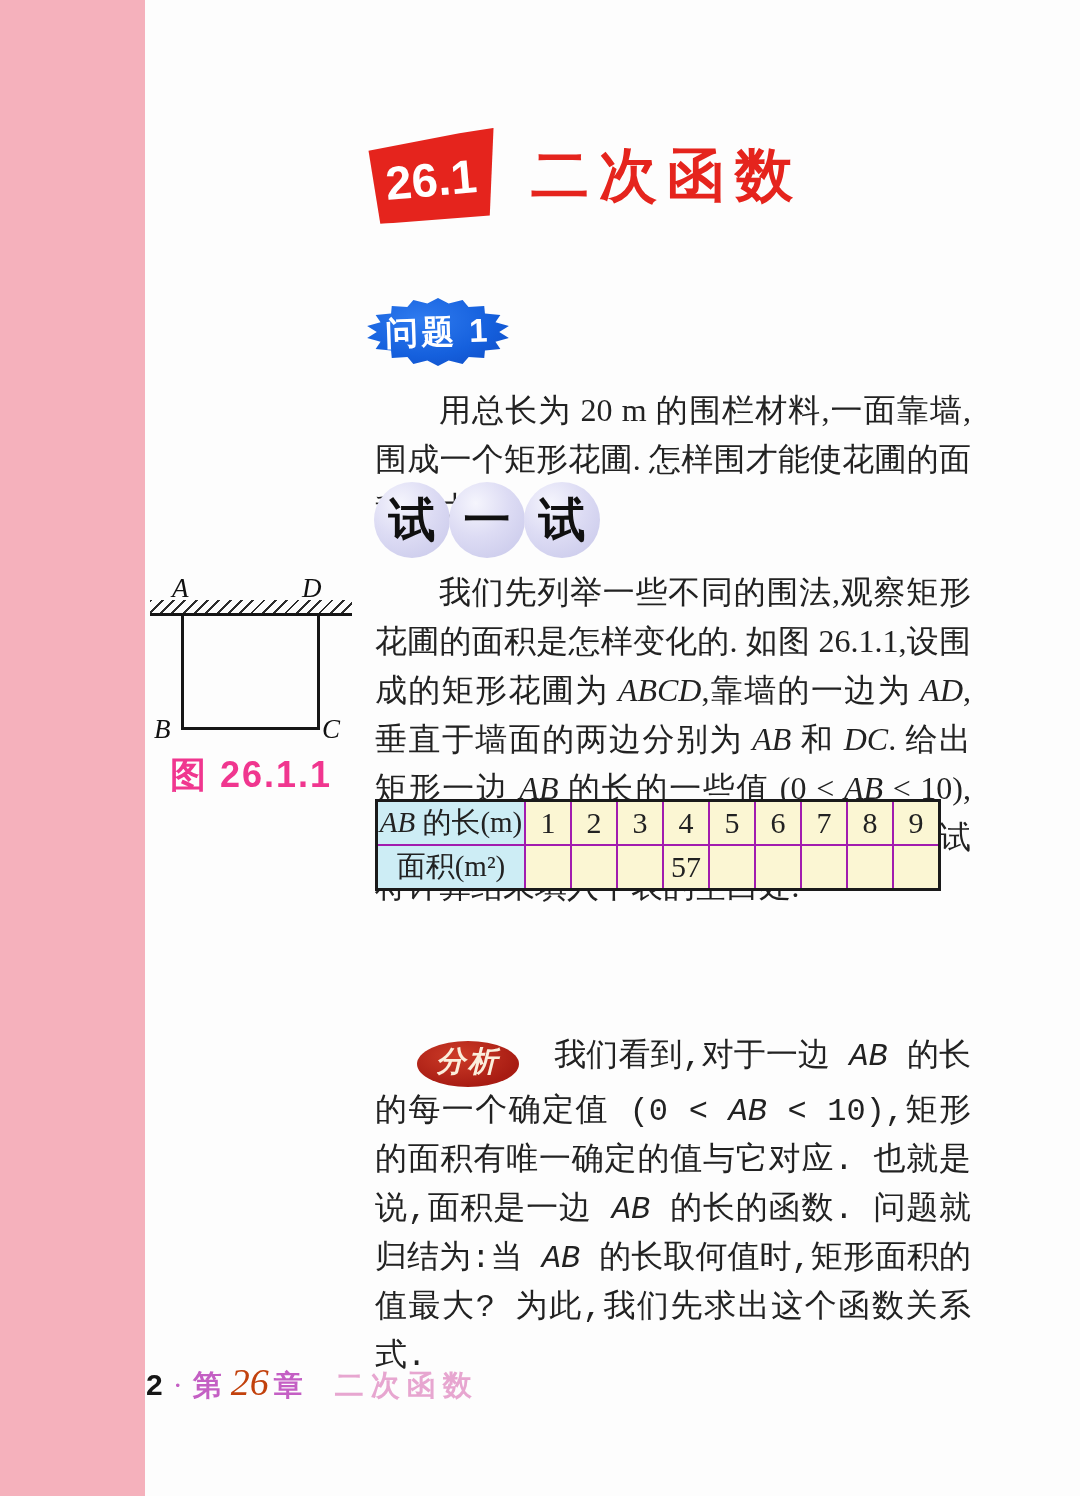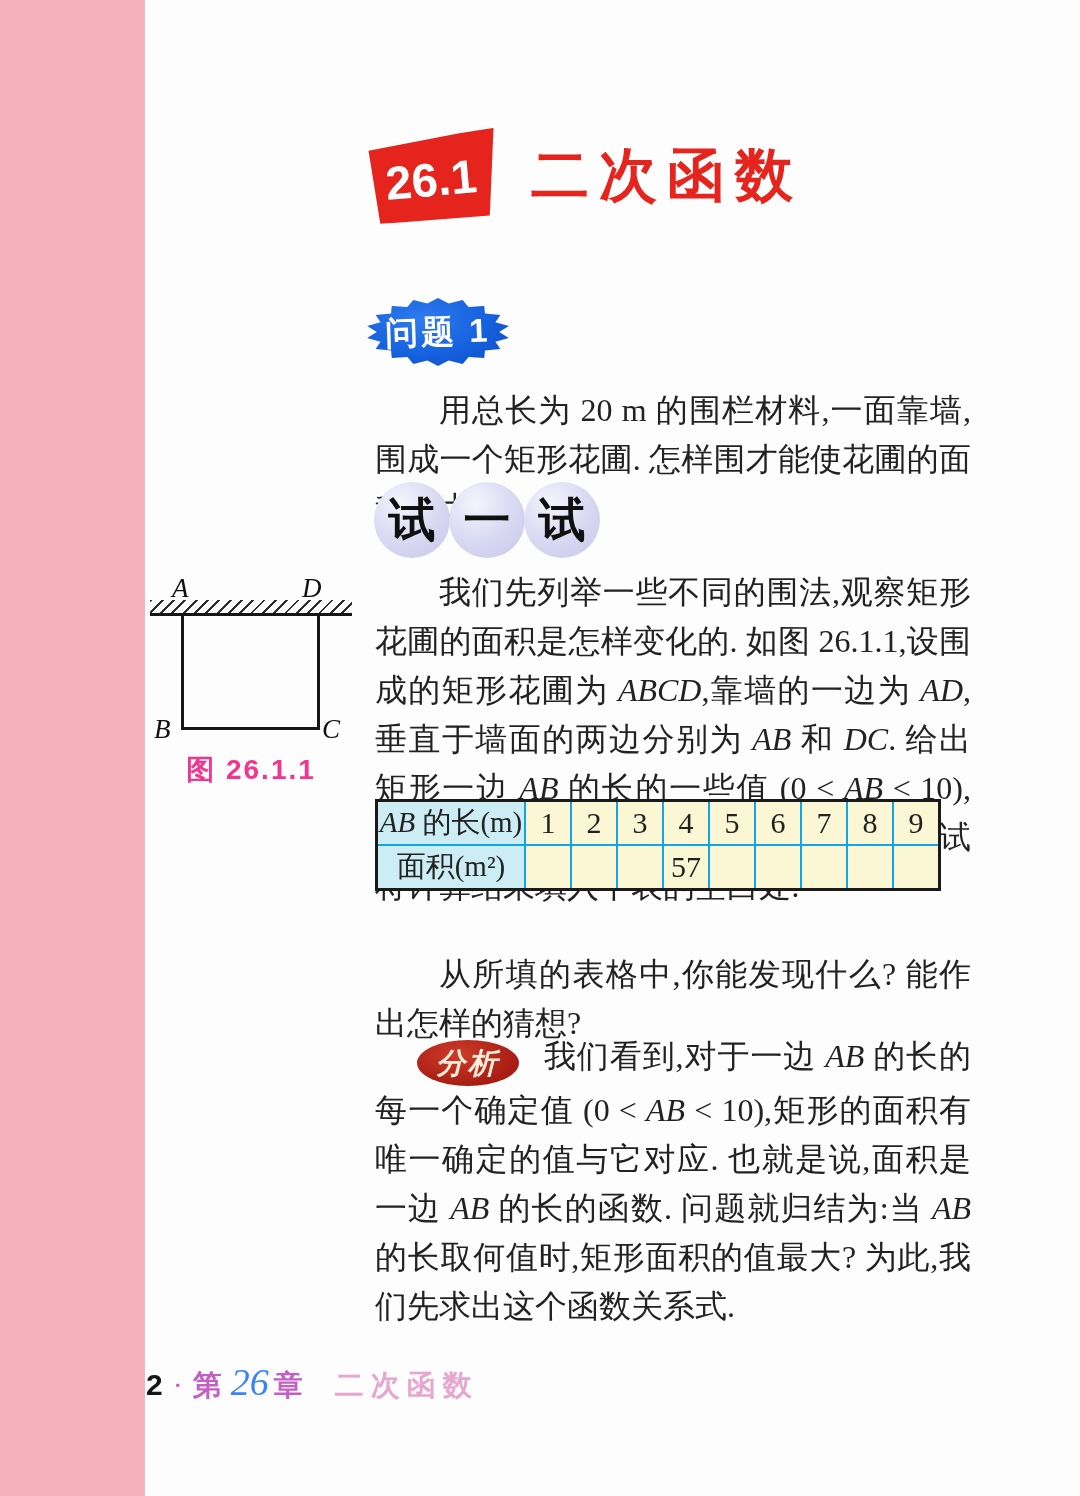--- a/index.html
+++ b/index.html
@@ -54,21 +54,21 @@
   }
   
   .body{
     position:absolute;left:375px;width:596px;margin:0;
     font-size:32px;line-height:49px;text-align:justify;
   }
   .indent{text-indent:64px;}
   .p-intro{top:386px;}
   .p-try{top:568px;}
   .p-question{top:950px;}
-  .p-analysis{top:1032px;}
+  .p-analysis{top:1032px;font-family:Liberation Mono, monospace;}
   .p-setup{top:1216px;}
   .auto-italic i{font-style:italic;}
   
   .try-row{
     position:absolute;left:374px;top:482px;height:78px;display:flex;
   }
   .try-circle{
     width:76px;height:76px;border-radius:50%;
     background:radial-gradient(circle at 35% 28%, #f5f5fd 0%, #dddcf4 45%, #c6c6e9 100%);
     display:flex;align-items:center;justify-content:center;
@@ -90,33 +90,33 @@
     position:absolute;left:0;top:17px;width:100%;height:13px;
     background:repeating-linear-gradient(135deg,#2c2c2c 0 2px,transparent 2px 8px);
     border-bottom:3px solid #161616;
   }
   .fig-rect{
     position:absolute;left:31px;top:32px;width:133px;height:112px;
     border:3px solid #161616;border-top:none;
   }
   .fig-caption{
     position:absolute;left:0;top:168px;width:100%;
-    text-align:center;color:#f0368f;font-weight:bold;font-size:28px;
+    text-align:center;color:#f0368f;font-weight:bold;font-size:36px;
     font-family:"Liberation Sans","DejaVu Sans",sans-serif;
     letter-spacing:2px;
   }
   
   .data-table{
     position:absolute;left:375px;top:799px;
     border-collapse:collapse;
     border:3px solid #1a1a1a;
     font-size:30px;
   }
   .data-table th,.data-table td{
-    border:2px solid #0ea5e9;
+    border:2px solid #a21caf;
     height:42px;padding:0;text-align:center;
     font-weight:normal;
   }
   .data-table th{
     width:146px;background:#cdedf5;font-size:29px;
   }
   .data-table td{
     width:44px;background:#fbf6d3;
   }
   
@@ -135,21 +135,21 @@
   }
   .footer .pg{
     font-family:"Liberation Sans","DejaVu Sans",sans-serif;
     font-weight:bold;font-size:30px;color:#161616;
   }
   .footer .dot{color:#c45fc4;margin:0 10px;font-size:30px;}
   .footer .chap{
     color:#c45fc4;font-weight:bold;font-size:29px;letter-spacing:4px;
   }
   .footer .chap-num{
-    font-size:38px;font-style:italic;font-weight:normal;color:#3b82f6;
+    font-size:38px;font-style:italic;font-weight:normal;color:#c2410c;
     margin:0 5px;letter-spacing:0;
   }
   .footer .chap-title{
     color:#e7a6d0;font-weight:bold;font-size:29px;
     margin-left:28px;letter-spacing:7px;
   }
 </style>
 </head>
 <body>
 
@@ -210,21 +210,20 @@
           <td>57</td>
           <td></td>
           <td></td>
           <td></td>
           <td></td>
           <td></td>
         </tr>
       </tbody>
   </table>
 
-  <p class="body indent auto-italic p-question">从所填的表格中,你能发现什么? 能作出怎样的猜想?</p>
 
   <p class="body p-analysis">
     <span class="analysis-badge">分析</span>
     <span class="auto-italic">我们看到,对于一边 <i>AB</i> 的长的每一个确定值 (0 &lt; <i>AB</i> &lt; 10),矩形的面积有唯一确定的值与它对应. 也就是说,面积是一边 <i>AB</i> 的长的函数. 问题就归结为:当 <i>AB</i> 的长取何值时,矩形面积的值最大? 为此,我们先求出这个函数关系式.</span>
   </p>
 
 
   <div class="footer">
     <span class="pg">2</span>
     <span class="dot">·</span>

